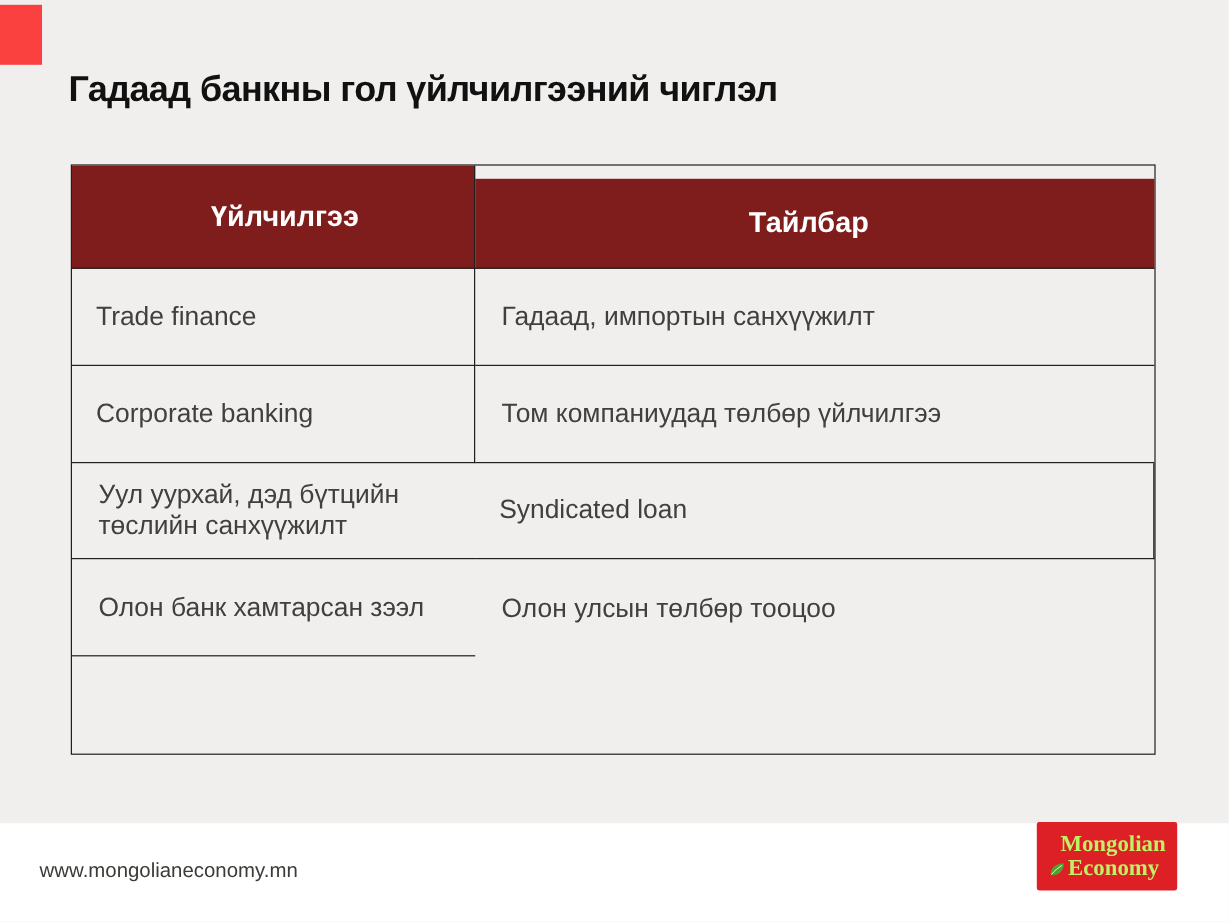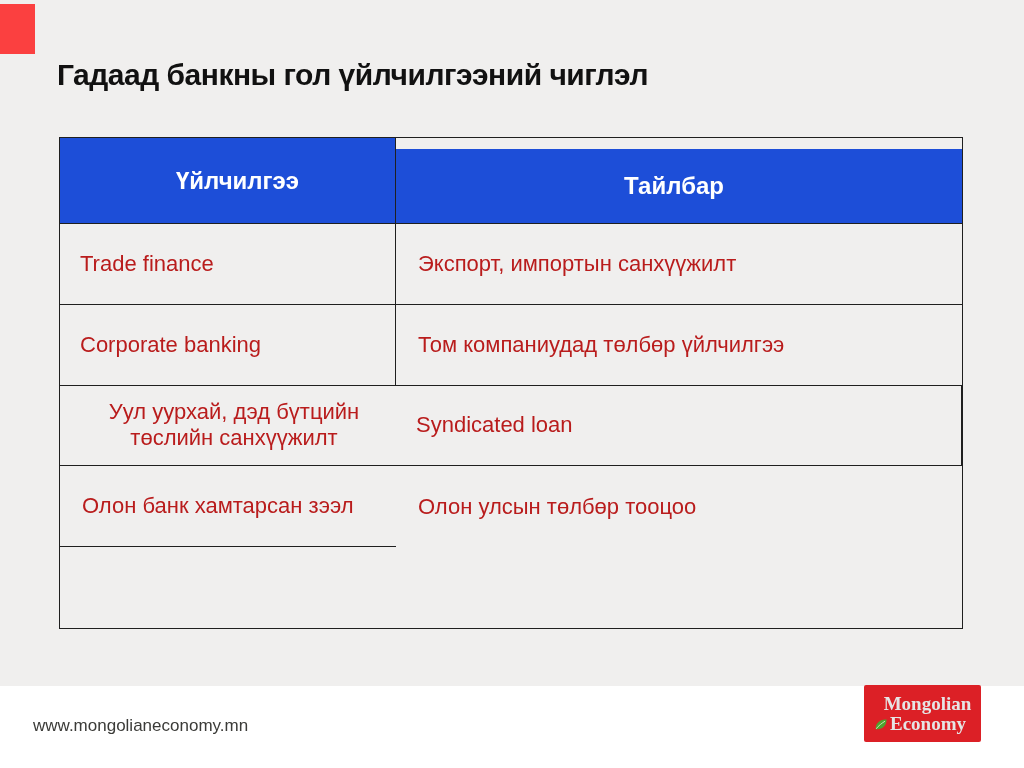--- a/index.html
+++ b/index.html
@@ -4,21 +4,20 @@
 <style>
   * { margin: 0; padding: 0; box-sizing: border-box; }
   html, body { width: 1024px; height: 768px; overflow: hidden; }
   body { font-family: "Liberation Sans", sans-serif; }
 
   .slide {
     position: relative;
     width: 1024px;
     height: 686px;
     background: #f0efee;
-    text-align: center;
   }
 
   .corner-accent {
     position: absolute;
     left: 0; top: 4px;
     width: 35px; height: 50px;
     background: #fb4040;
   }
 
   .page-title {
@@ -34,32 +33,32 @@
     position: absolute;
     left: 59px; top: 137px;
     width: 904px; height: 492px;
     display: grid;
     grid-template-columns: 336px 1fr;
     grid-template-rows: 86px repeat(5, 1fr);
     border: 1px solid #1f1f1f;
     background: #f0efee;
   }
   .th {
-    background: #1d4ed8;
+    background: #7f1d1d;
     color: #ffffff;
     font-size: 24px;
     font-weight: bold;
     display: flex;
     align-items: center;
     justify-content: center;
     border-bottom: 1px solid #1f1f1f;
   }
   .td {
     font-size: 22px;
-    color: #b91c1c;
+    color: #404040;
     display: flex;
     align-items: center;
     border-bottom: 1px solid #1f1f1f;
   }
   .c1 { border-right: 1px solid #1f1f1f; padding-left: 20px; }
   .c2 { padding-left: 22px; padding-right: 10px; }
   .row-last { border-bottom: none; }
 
   .footer-url {
     position: absolute;
@@ -71,21 +70,21 @@
   .logo {
     position: absolute;
     left: 864px; top: 685px;
     width: 117px; height: 57px;
     background: #dc2026;
     border-radius: 2px;
     display: flex;
     flex-direction: column;
     align-items: center;
     justify-content: center;
-    color: #e5e5e5;
+    color: #bef264;
     font-family: "Liberation Serif", serif;
     font-weight: bold;
     font-size: 19px;
     line-height: 20px;
   }
   .logo-line1 { padding-left: 10px; }
   .logo-line2 { display: flex; align-items: center; }
   .leaf-icon { width: 16px; height: 16px; margin-right: 1px; margin-left: -6px; }
 </style>
 </head>
@@ -95,21 +94,21 @@
 
   <div class="corner-accent"></div>
 
   <h1 class="page-title">Гадаад банкны гол үйлчилгээний чиглэл</h1>
 
   <div class="tbl">
     <div class="th c1">Үйлчилгээ</div>
     <div class="th c2" style="justify-content:center; padding-left:0;margin-top:11px;">Тайлбар</div>
 
     <div class="td c1">Trade finance</div>
-    <div class="td c2">Экспорт, импортын санхүүжилт</div>
+    <div class="td c2">Гадаад, импортын санхүүжилт</div>
 
     <div class="td c1">Corporate banking</div>
     <div class="td c2">Том компаниудад төлбөр үйлчилгээ</div>
 
     <div class="td c2">Уул уурхай, дэд бүтцийн төслийн санхүүжилт</div>
 
     <div class="td c1">Syndicated loan</div>
     <div class="td c2">Олон банк хамтарсан зээл</div>
 
     <div class="td c2 row-last">Олон улсын төлбөр тооцоо</div>

